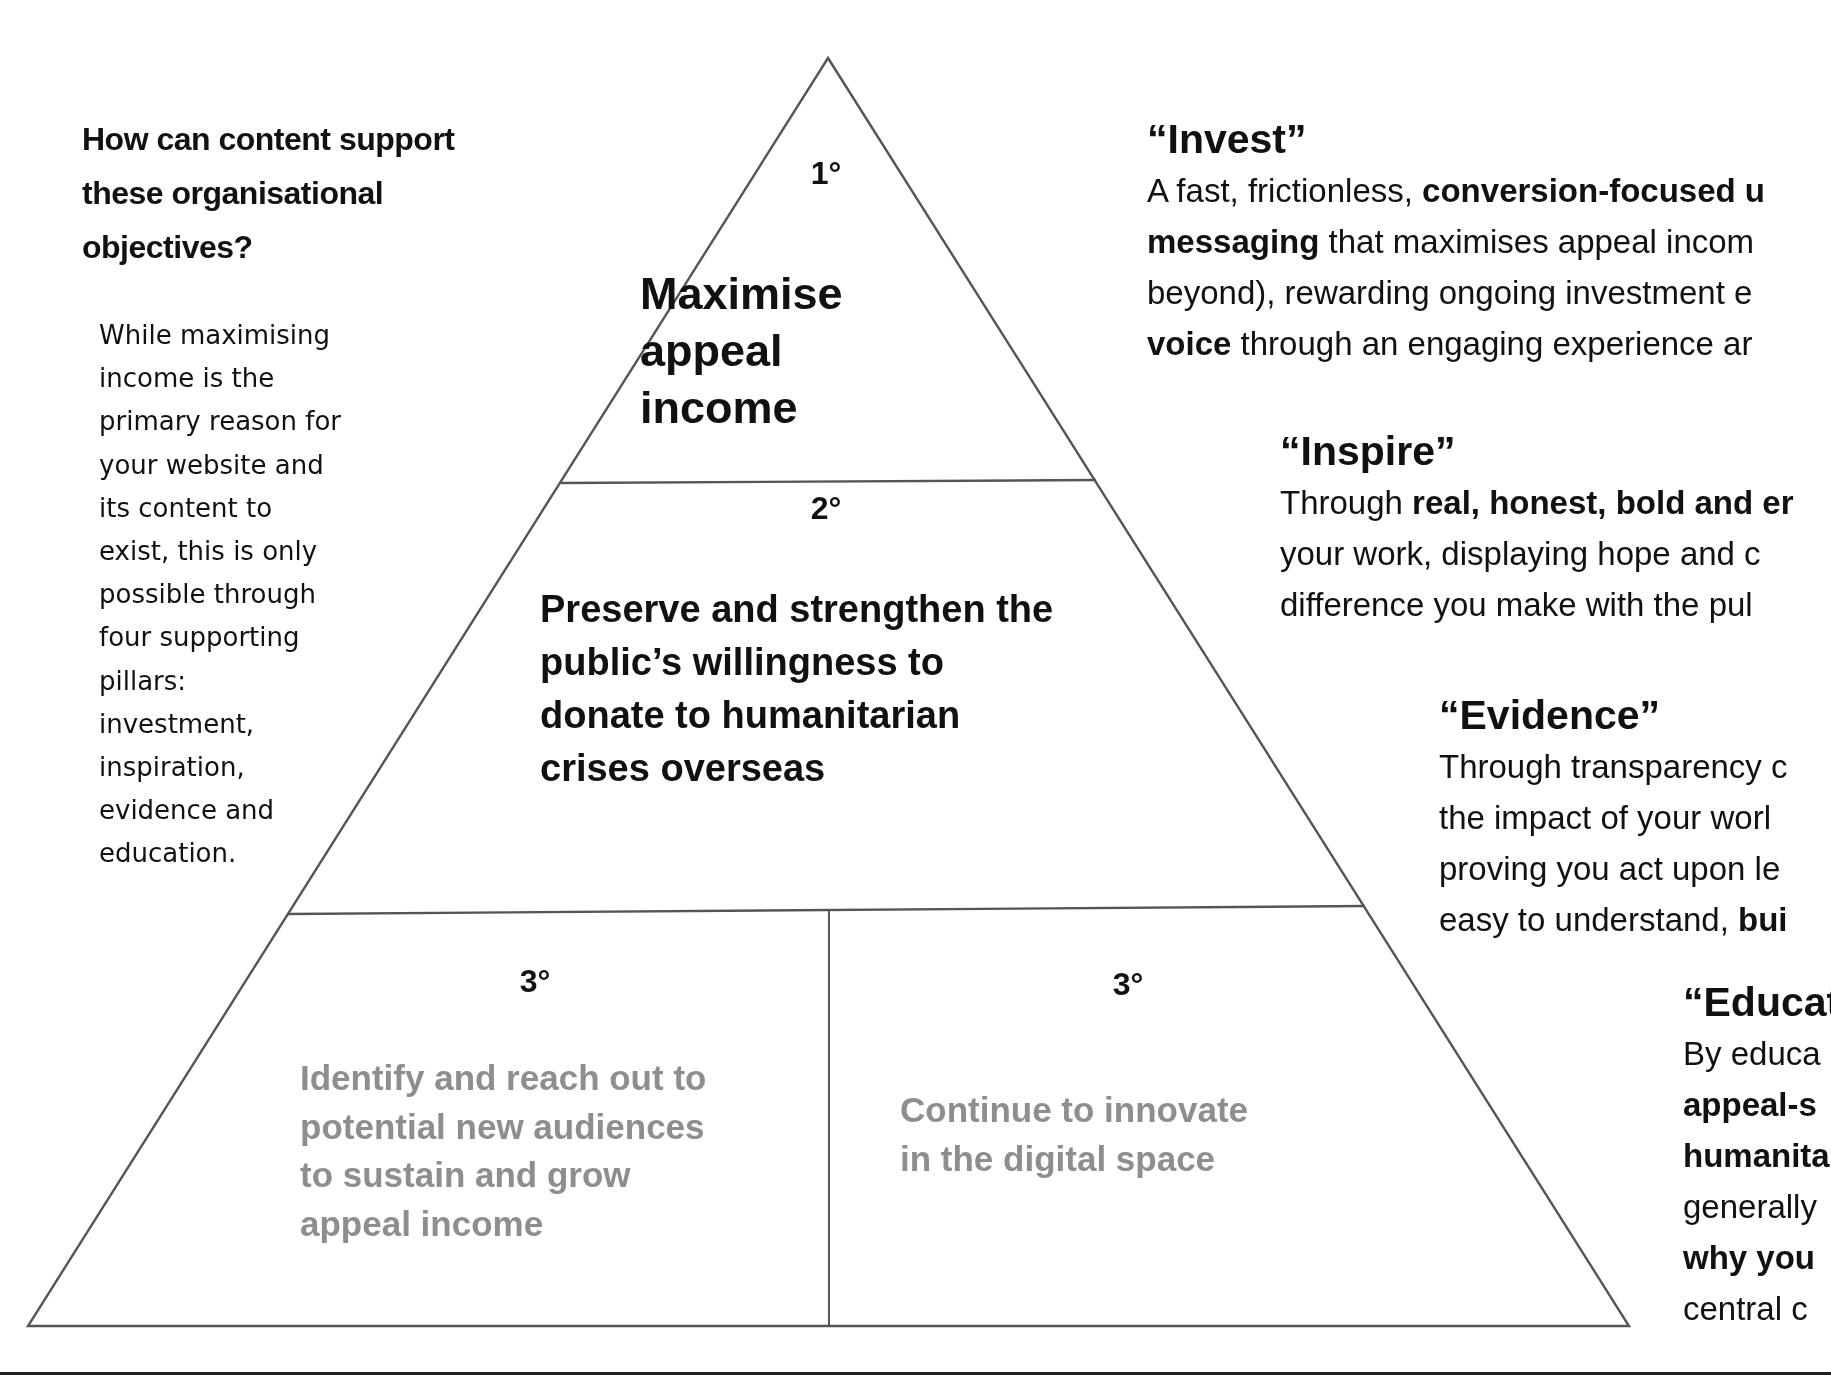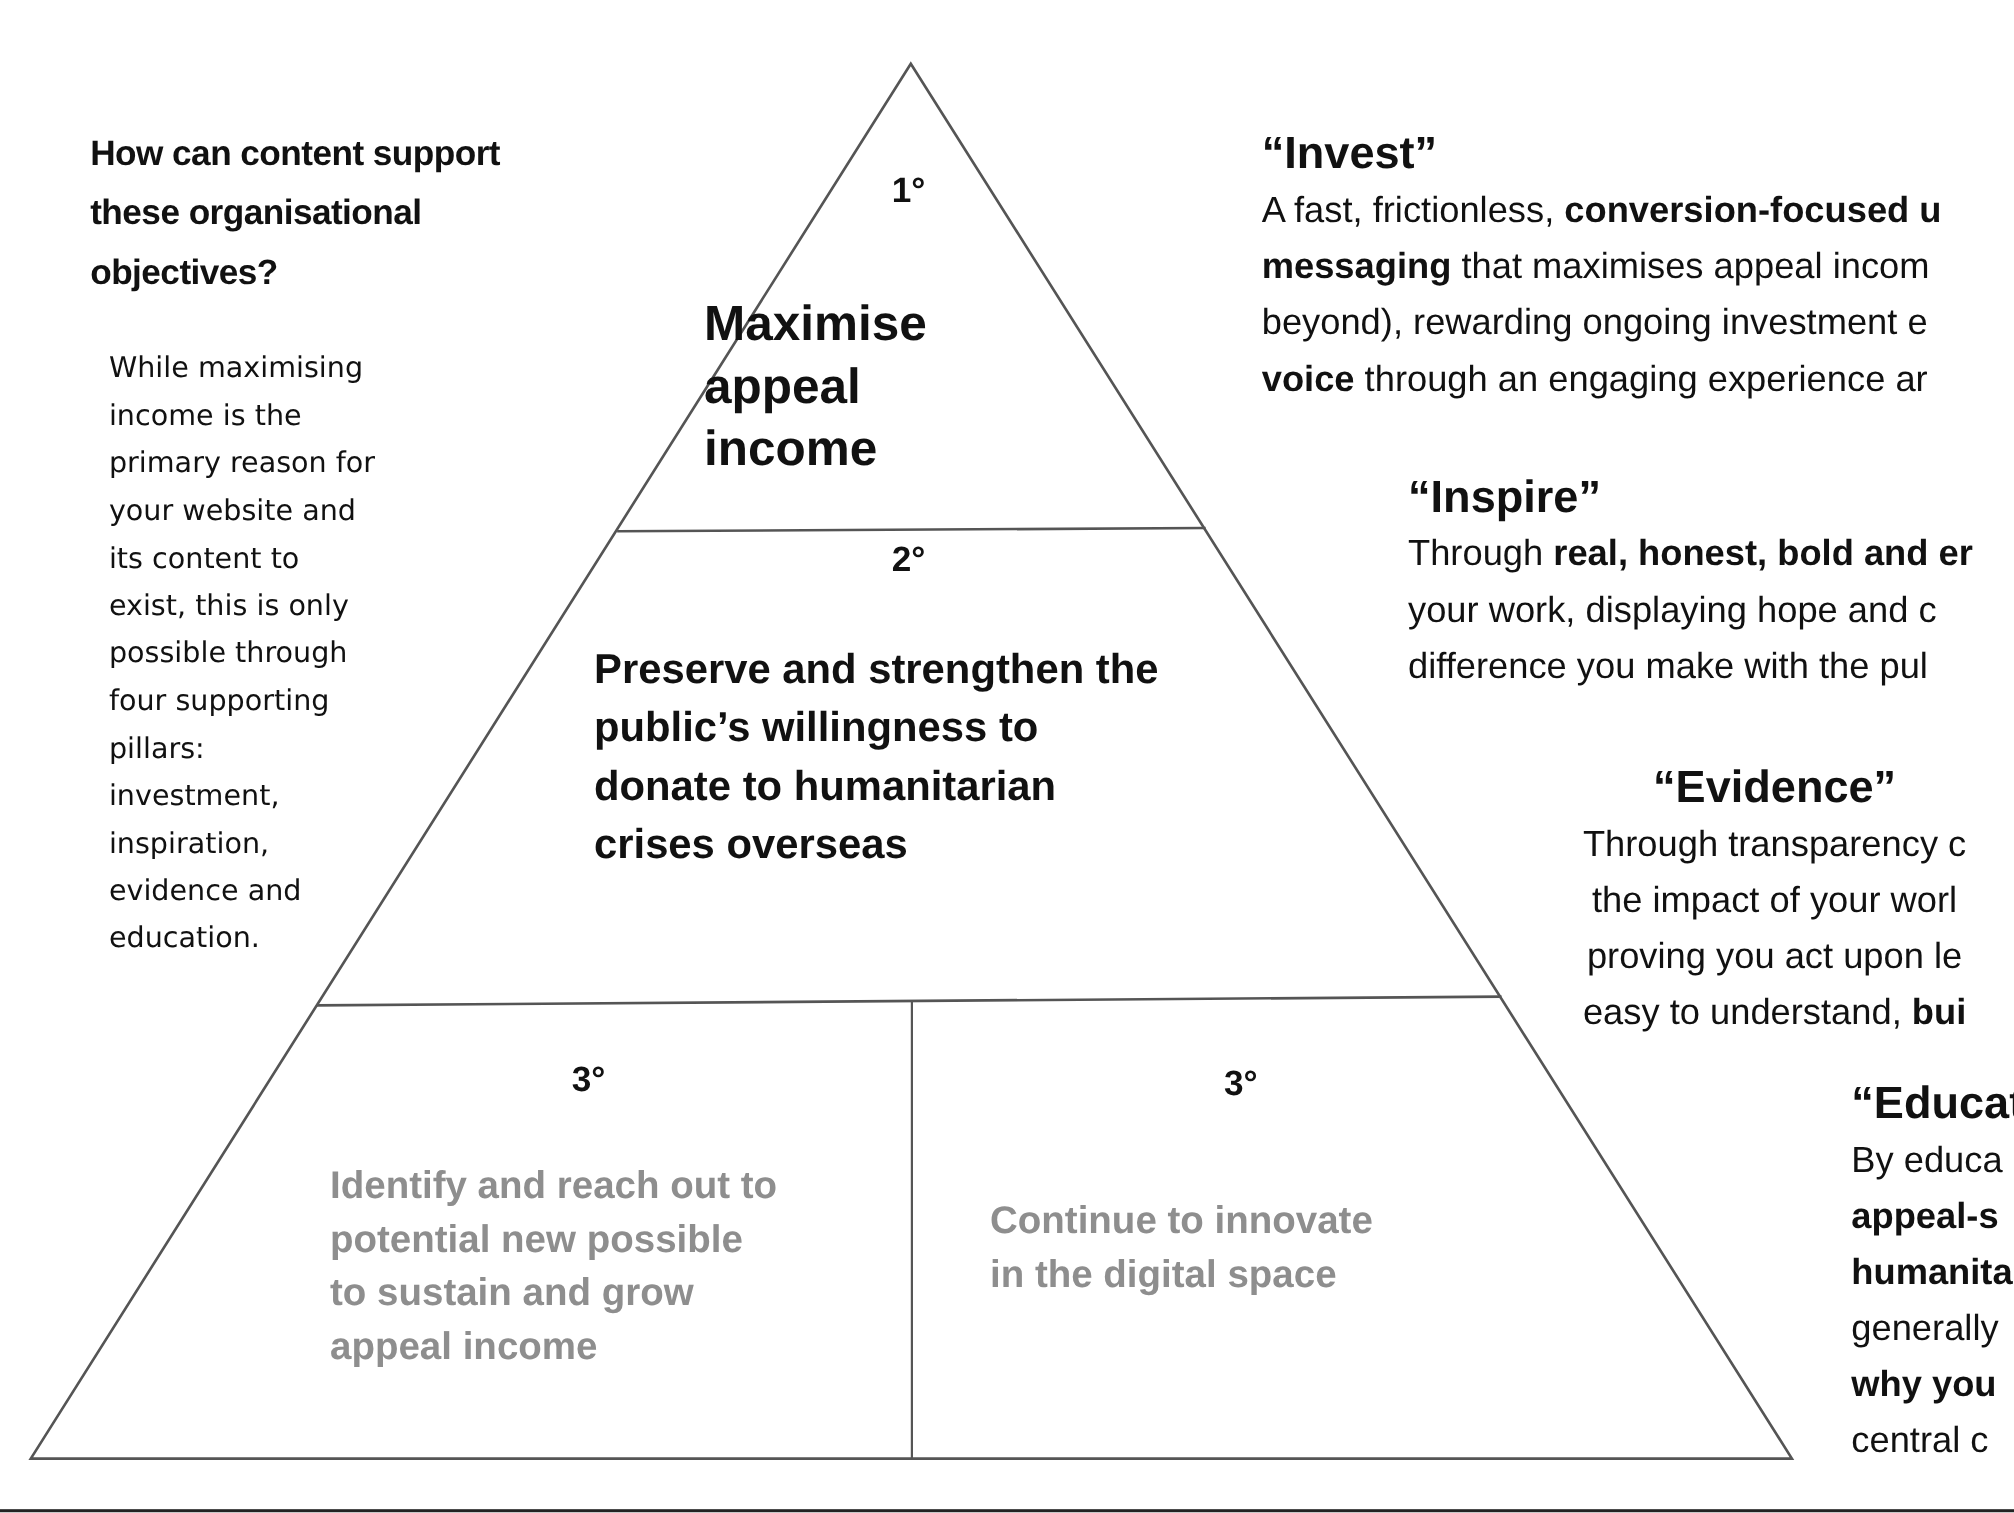--- a/index.html
+++ b/index.html
@@ -64,21 +64,21 @@
 <div class="abs tier-text t2">
   <span style="display:block">Preserve and strengthen the</span>
   <span style="display:block">public’s willingness to</span>
   <span style="display:block">donate to humanitarian</span>
   <span style="display:block">crises overseas</span>
 </div>
 
 <div class="abs tier-label" style="left:535px; top:963px;">3°</div>
 <div class="abs tier-text t3 t3a">
   <span style="display:block">Identify and reach out to</span>
-  <span style="display:block">potential new possible</span>
+  <span style="display:block">potential new audiences</span>
   <span style="display:block">to sustain and grow</span>
   <span style="display:block">appeal income</span>
 </div>
 
 <div class="abs tier-label" style="left:1128px; top:966px;">3°</div>
 <div class="abs tier-text t3 t3b">
   <span style="display:block">Continue to innovate</span>
   <span style="display:block">in the digital space</span>
 </div>
 
@@ -88,21 +88,21 @@
     <span class="line"><b>messaging</b><span> that maximises appeal incom</span></span>
     <span class="line"><span>beyond), rewarding ongoing investment e</span></span>
     <span class="line"><b>voice</b><span> through an engaging experience ar</span></span>
   </div>
 <div class="pillar" style="left:1280px; top:426px;">
     <span class="line ptitle">“Inspire”</span>
     <span class="line"><span>Through </span><b>real, honest, bold and er</b></span>
     <span class="line"><span>your work, displaying hope and c</span></span>
     <span class="line"><span>difference you make with the pul</span></span>
   </div>
-<div class="pillar" style="left:1439px; top:690px;text-align:center;">
+<div class="pillar" style="left:1439px; top:690px;">
     <span class="line ptitle">“Evidence”</span>
     <span class="line"><span>Through transparency c</span></span>
     <span class="line"><span>the impact of your worl</span></span>
     <span class="line"><span>proving you act upon le</span></span>
     <span class="line"><span>easy to understand, </span><b>bui</b></span>
   </div>
 <div class="pillar" style="left:1683px; top:977px;">
     <span class="line ptitle">“Educate</span>
     <span class="line"><span>By educa</span></span>
     <span class="line"><b>appeal-s</b></span>

